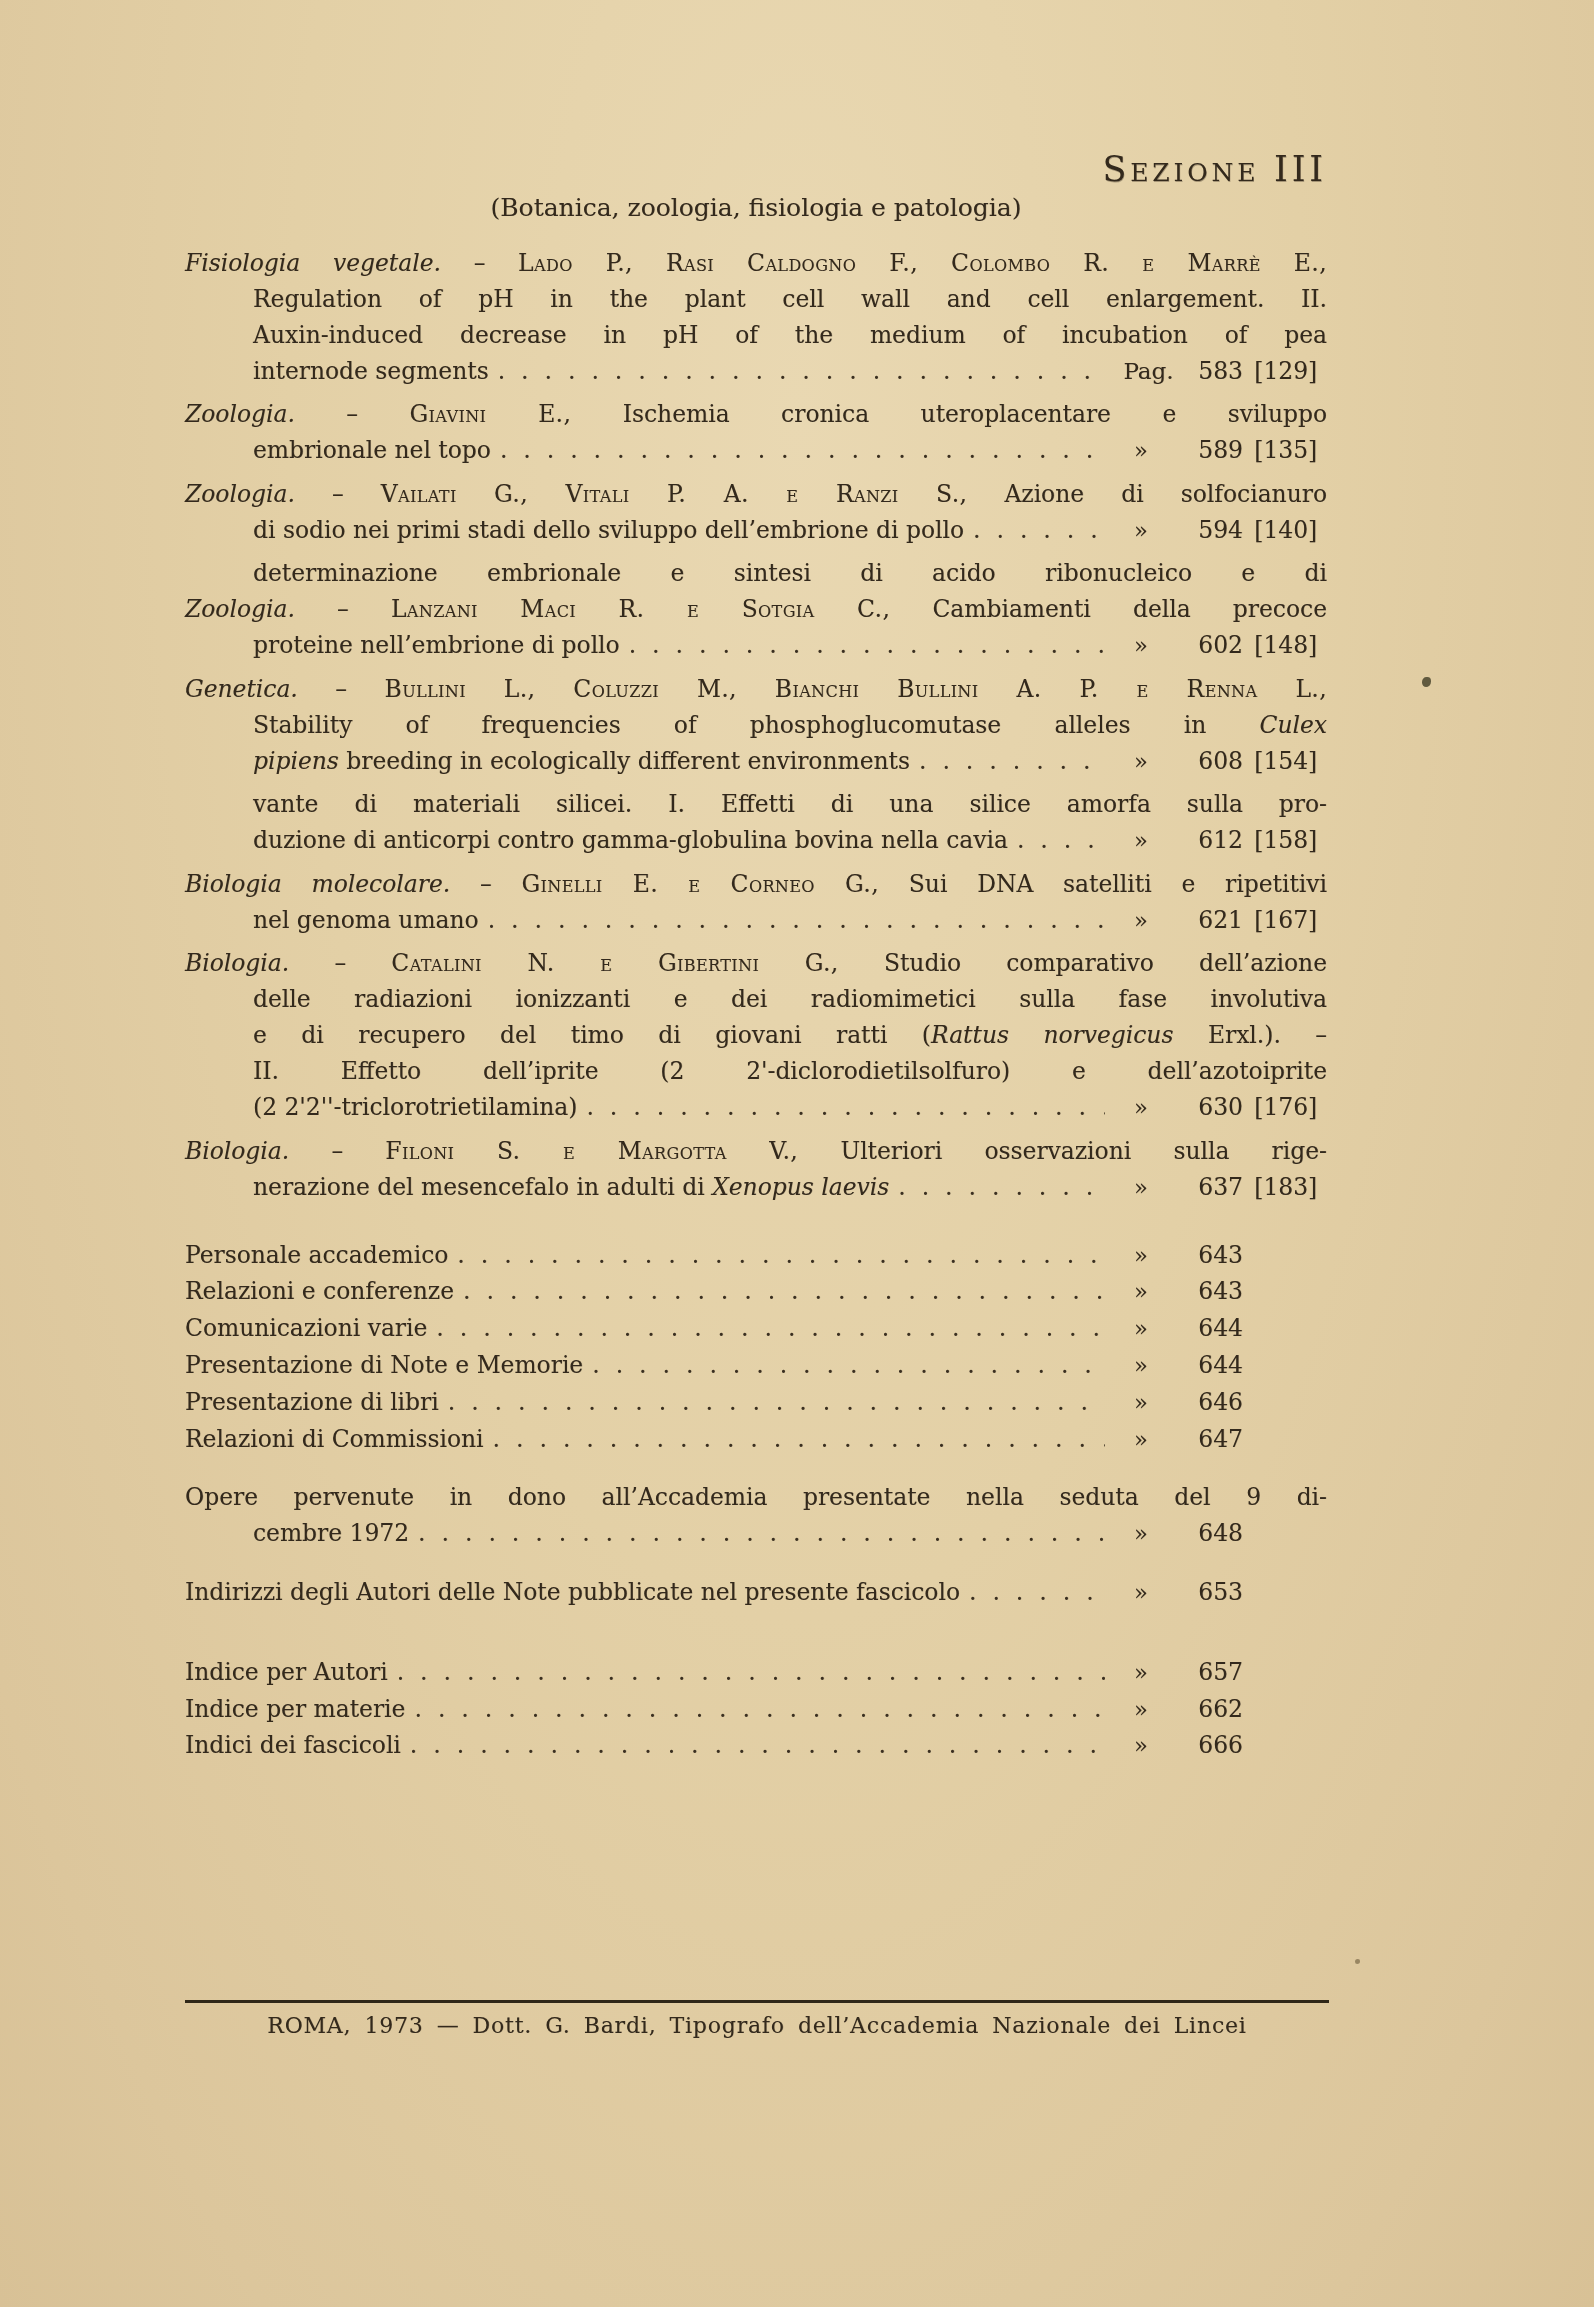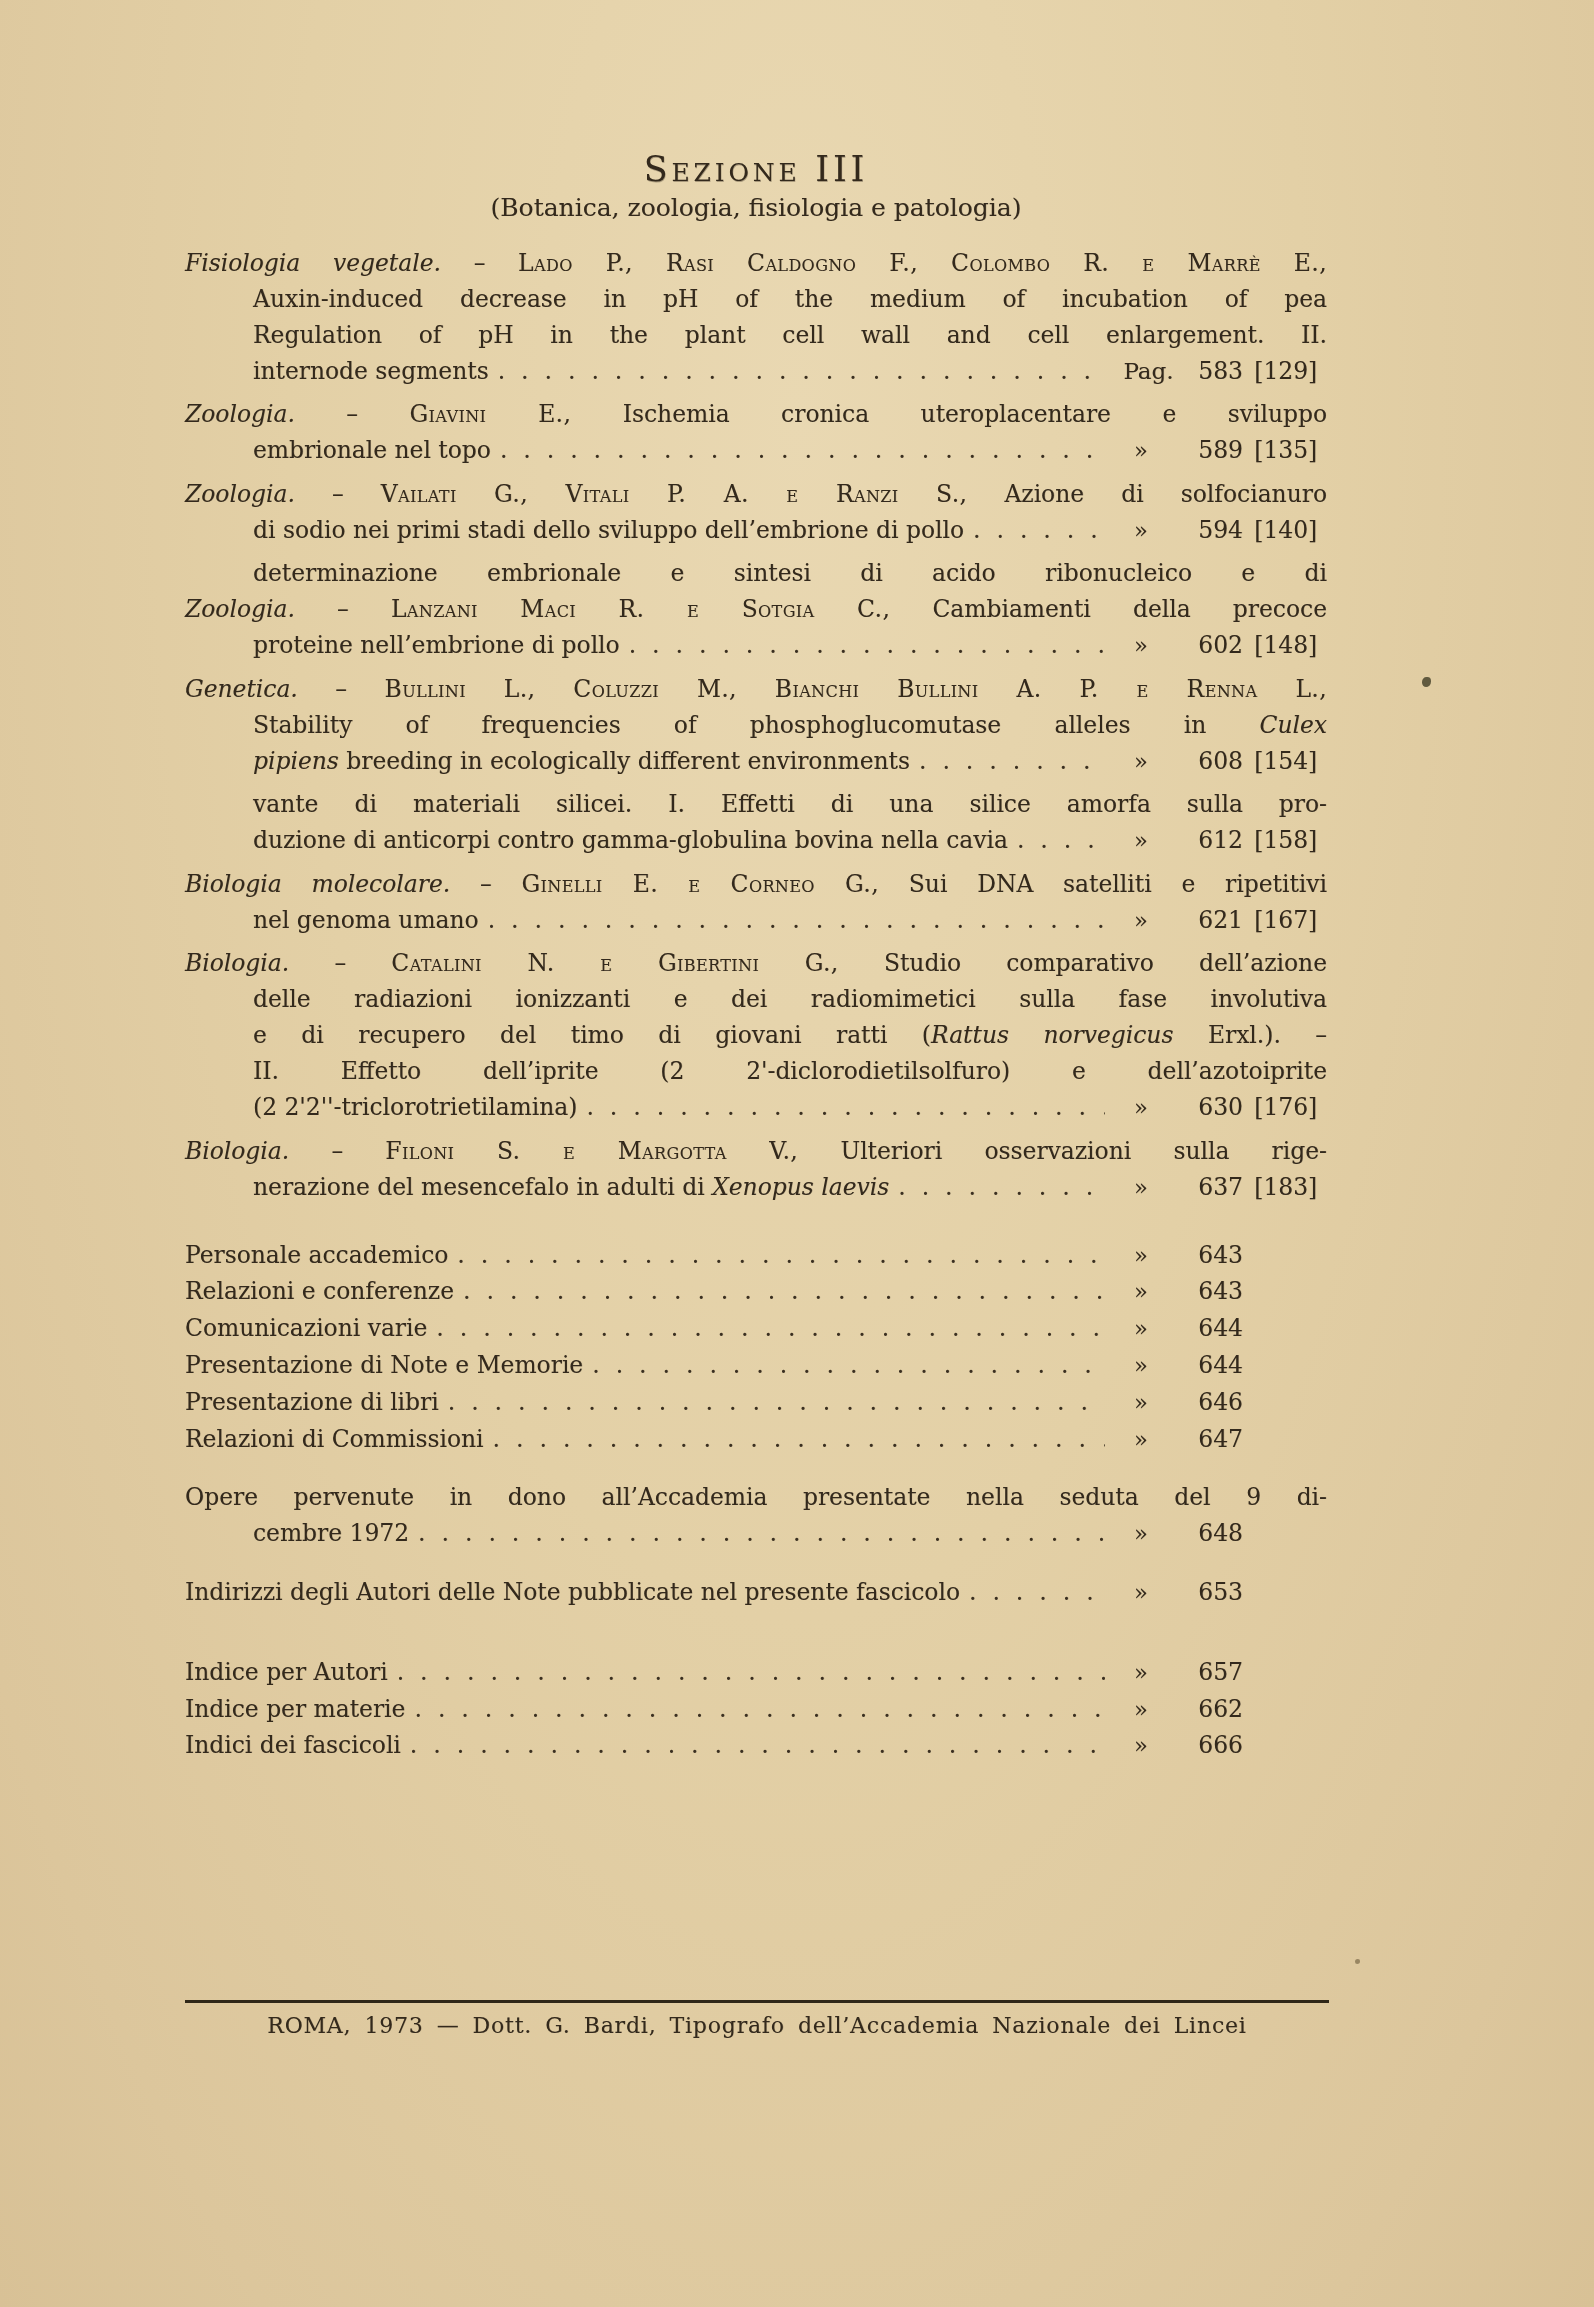--- a/index.html
+++ b/index.html
@@ -7,21 +7,21 @@
     width:1594px;height:2307px;position:relative;overflow:hidden;
     background:radial-gradient(ellipse at 50% 18%, #e9d8b2 0%, #e3d0a6 45%, #dcc69c 85%, #d8c196 100%);
     font-family:"DejaVu Serif","Liberation Serif",serif;
     color:#33291c;
   }
   .sheet{
     position:absolute;inset:0;box-sizing:border-box;
     padding:148px 267px 0 185px;
   }
   .page-title{
-    margin:0;text-align:center;
+    margin:0;text-align:right;
     font-size:35px;line-height:42px;font-weight:normal;
     font-variant:small-caps;letter-spacing:3.8px;
     text-shadow:0.5px 0.5px 0 rgba(51,41,28,.35);
   }
   .page-subtitle{
     text-align:center;font-size:25px;line-height:35px;margin-top:0;
     text-shadow:0.4px 0.4px 0 rgba(51,41,28,.25);
   }
   .toc{margin-top:19.6px;}
   .group{margin:0;}
@@ -64,22 +64,22 @@
 </head>
 <body>
 
 <div class="sheet">
   <h1 class="page-title">Sezione III</h1>
   <div class="page-subtitle">(Botanica, zoologia, fisiologia e patologia)</div>
   <div class="toc">
       <div class="group g0">
         <div class="entry">
           <div class="line mid"><span class="it">Fisiologia vegetale.</span><span> – </span><span class="sc">Lado P., Rasi Caldogno F., Colombo R. e Marrè E.,</span></div>
+          <div class="line mid cont"><span>Regulation of pH in the plant cell wall and cell enlargement. II.</span></div>
           <div class="line mid cont"><span>Auxin-induced decrease in pH of the medium of incubation of pea</span></div>
-          <div class="line mid cont"><span>Regulation of pH in the plant cell wall and cell enlargement. II.</span></div>
           <div class="line final cont">
             <span class="ltext"><span>internode segments</span></span>
             <span class="leader">..........................................................................................</span>
             <span class="mark pag">Pag.</span>
             <span class="num">583</span>
             <span class="bracket">[129]</span>
           </div>
         </div>
         <div class="entry">
           <div class="line mid"><span class="it">Zoologia.</span><span> – </span><span class="sc">Giavini E.,</span><span> Ischemia cronica uteroplacentare e sviluppo</span></div>

